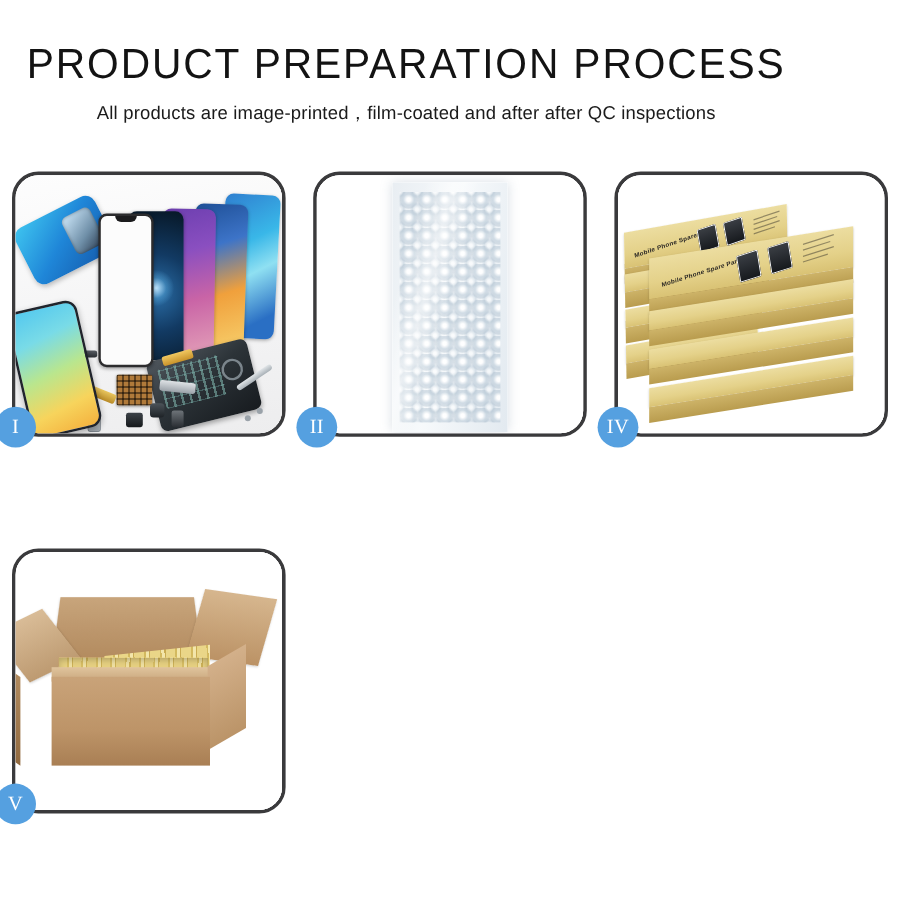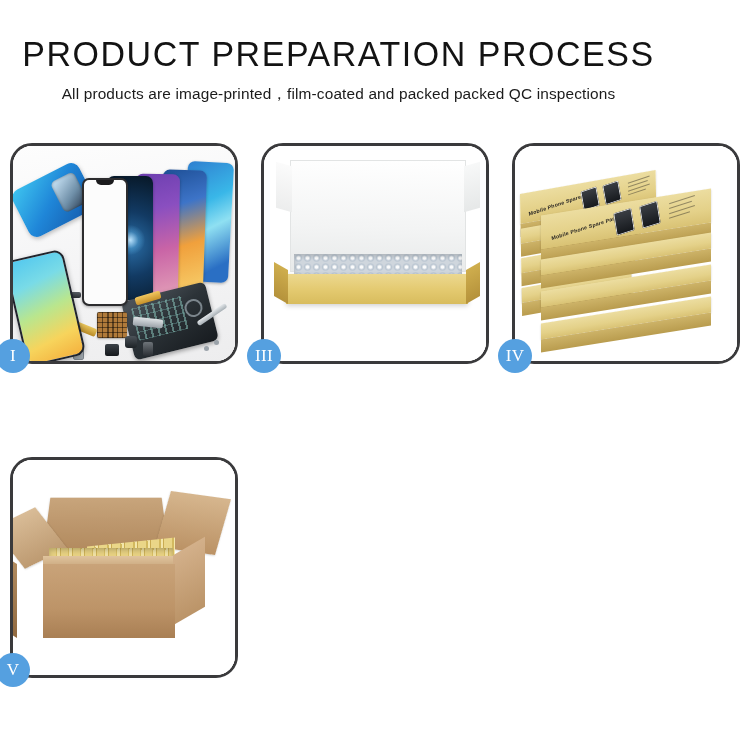--- a/index.html
+++ b/index.html
@@ -380,21 +380,21 @@
     position:absolute; width: 14px; height: 16px;
     background: rgba(150,118,80,.5);
     border-radius: 1px;
   }
 </style>
 </head>
 <body>
 
 <div id="header">
   <h1 id="page-title">PRODUCT PREPARATION PROCESS</h1>
-  <p id="page-subtitle">All products are image-printed，film-coated and packed packed QC inspections</p>
+  <p id="page-subtitle">All products are image-printed，film-coated and after after QC inspections</p>
 </div>
 
 <div id="panel-grid">
 
   <div class="panel">
     <div class="panel-clip">
       <div class="scene-products">
         <div class="ph ph-e"></div>
         <div class="ph ph-d"></div>
         <div class="ph ph-c"></div>
@@ -416,31 +416,33 @@
         <span class="part p-spk"></span>
         <span class="part p-btn"></span>
         <span class="part p-tweez"></span>
         <span class="part p-screw1"></span>
         <span class="part p-screw2"></span>
       </div>
     </div>
     <div class="badge">I</div>
   </div>
 
-
   <div class="panel">
     <div class="panel-clip">
-      <div class="scene-mailer">
-        <div class="mailer-lid"></div>
-        <div class="mailer-inner"></div>
-        <div class="mailer-front"></div>
+      <div class="scene-bubble">
+        <div class="bubble-strip">
+          <div class="bubbles"></div>
+          <div class="bubbles2"></div>
+          <div class="wrap-sheen"></div>
+        </div>
       </div>
     </div>
-    <div class="badge">III</div>
+    <div class="badge">II</div>
   </div>
+
 
   <div class="panel">
     <div class="panel-clip">
       <div class="scene-stack">
 
         <div class="stack-rear">
           <div class="kbox" style="left:0; top:0; width:136px; height:30px; transform:skewY(-9deg);">
             <span class="lbl" style="left:8px; top:13px; transform:rotate(-9deg);">Mobile Phone Spare Parts</span>
             <span class="thumb" style="left:62px; top:7px; width:16px; height:20px; transform:rotate(-9deg);"></span>
             <span class="thumb" style="left:84px; top:5px; width:16px; height:20px; transform:rotate(-9deg);"></span>

